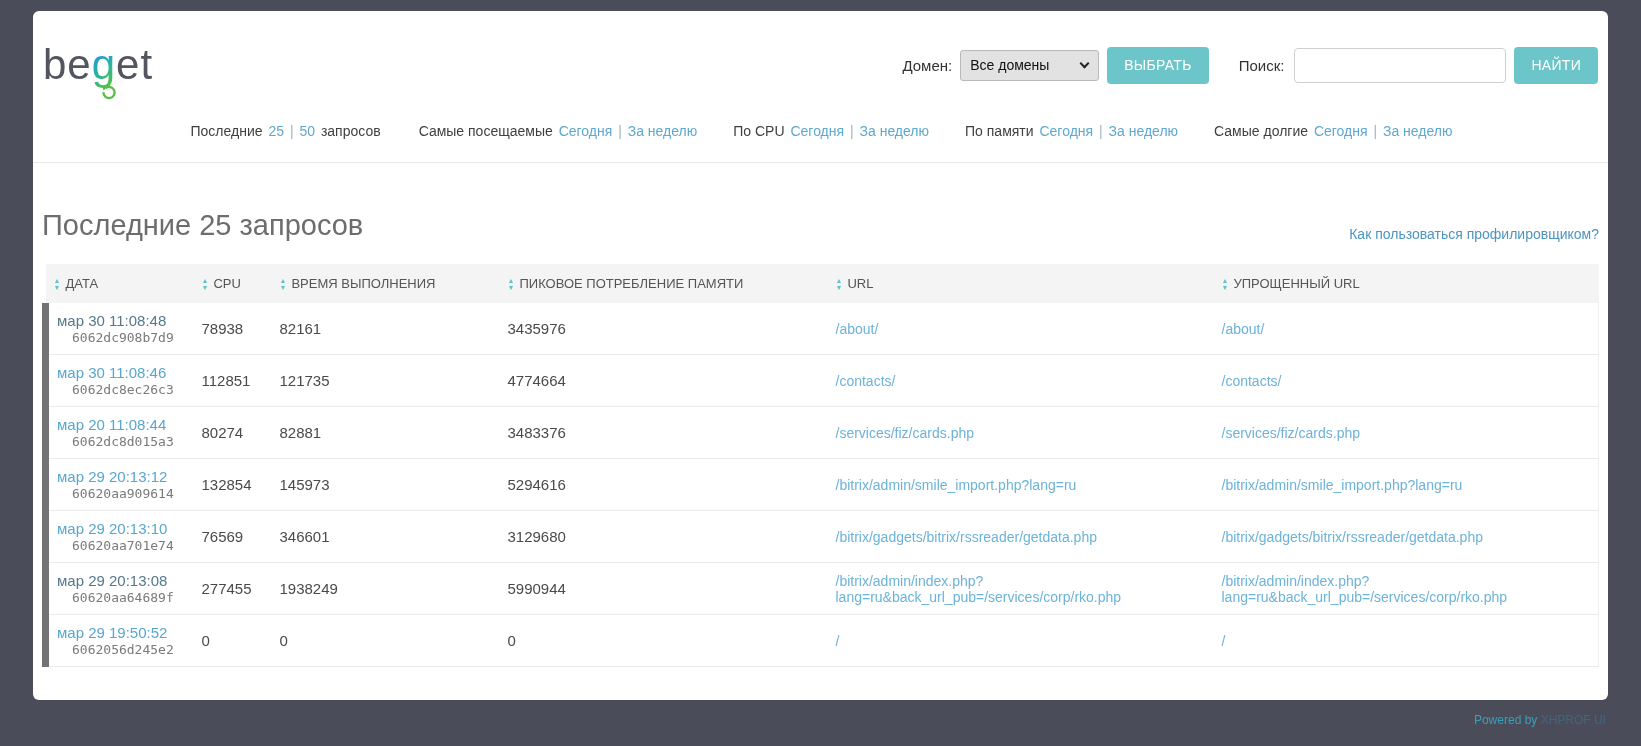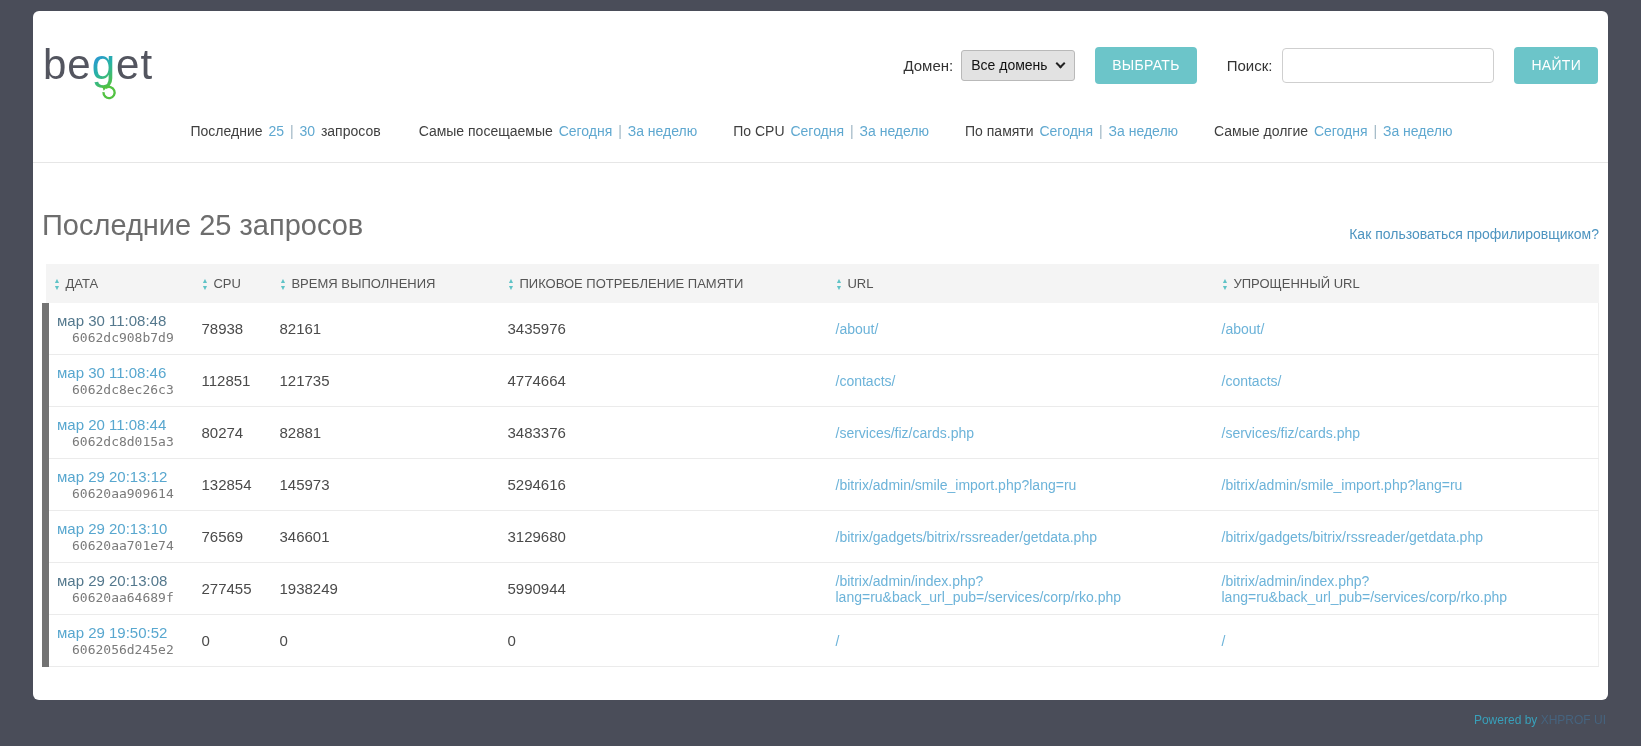--- a/index.html
+++ b/index.html
@@ -25,32 +25,32 @@
     -webkit-background-clip:text; background-clip:text; color:transparent;
     position:relative;
   }
   .g-arrow { position:absolute; left:56px; bottom:-16px; width:18px; height:18px; }
   .controls { display:flex; align-items:center; font-size:15px; color:#333; }
   .ctl-label { margin-right:8px; }
   .select-wrap { position:relative; }
   .select-wrap select {
     appearance:none; -webkit-appearance:none;
     background:#e2e2e2; border:1px solid #b9b9b9; border-radius:3px;
-    height:31px; width:114px; padding:0 26px 0 9px;
+    height:31px; width:139px; padding:0 26px 0 9px;
     font-family:"Liberation Sans",sans-serif; font-size:14px; color:#111;
   }
   .chevron {
     position:absolute; right:11px; top:10px; width:7px; height:7px;
     border-right:2px solid #222; border-bottom:2px solid #222;
     transform:rotate(45deg); pointer-events:none;
   }
   .btn {
     background:#6cc5c9; color:#ffffff; border:none; border-radius:4px;
     height:37px; padding:0 17px; font-size:14px; cursor:pointer;
-    font-family:"Liberation Sans",sans-serif; margin-left:20px; letter-spacing:.3px;
+    font-family:"Liberation Sans",sans-serif; margin-left:8px; letter-spacing:.3px;
   }
   .search-label { margin-left:30px; margin-right:10px; }
   .search-input {
     width:212px; height:35px; border:1px solid #cfcfcf; border-radius:4px;
     padding:0 10px; font-size:14px; font-family:"Liberation Sans",sans-serif;
   }
   
   .nav {
     display:flex; justify-content:center; gap:34px;
     padding:20px 0 23px 0; border-bottom:1px solid #e6e6e6;
@@ -119,21 +119,21 @@
       <input class="search-input" type="text" value="" style="">
       <button class="btn">НАЙТИ</button>
     </div>
   </div>
 
   <nav class="nav">
     <div class="nav-group">
       <span class="nav-text">Последние</span>
       <a>25</a>
       <span class="sep">|</span>
-      <a>30</a>
+      <a>50</a>
       <span class="nav-text">запросов</span>
     </div>
     <div class="nav-group">
       <span class="nav-text">Самые посещаемые</span>
       <a>Сегодня</a>
       <span class="sep">|</span>
       <a>За неделю</a>
     </div>
     <div class="nav-group">
       <span class="nav-text">По CPU</span>

